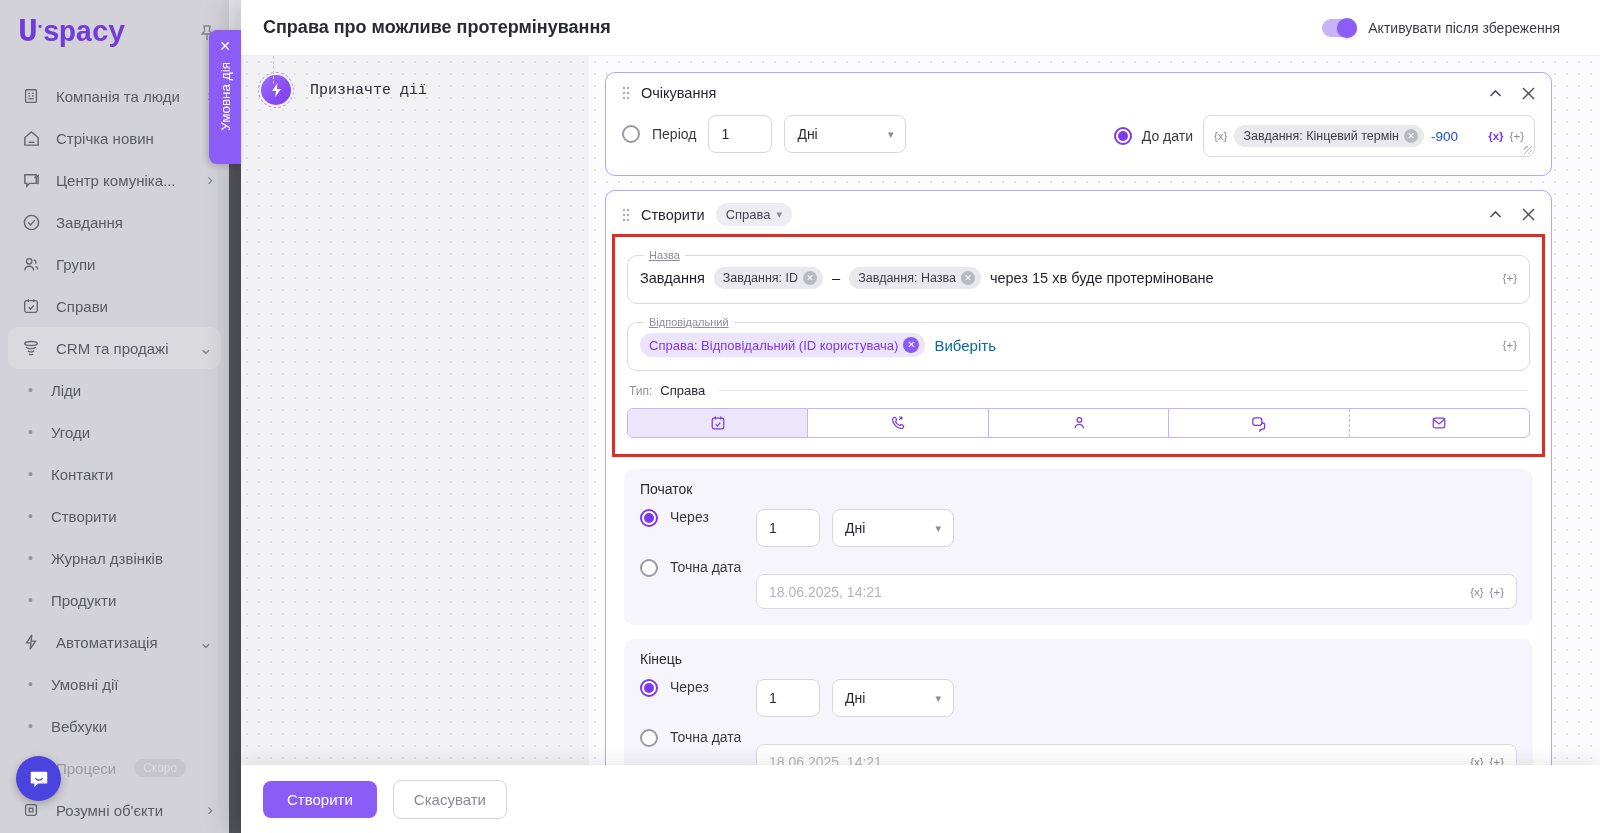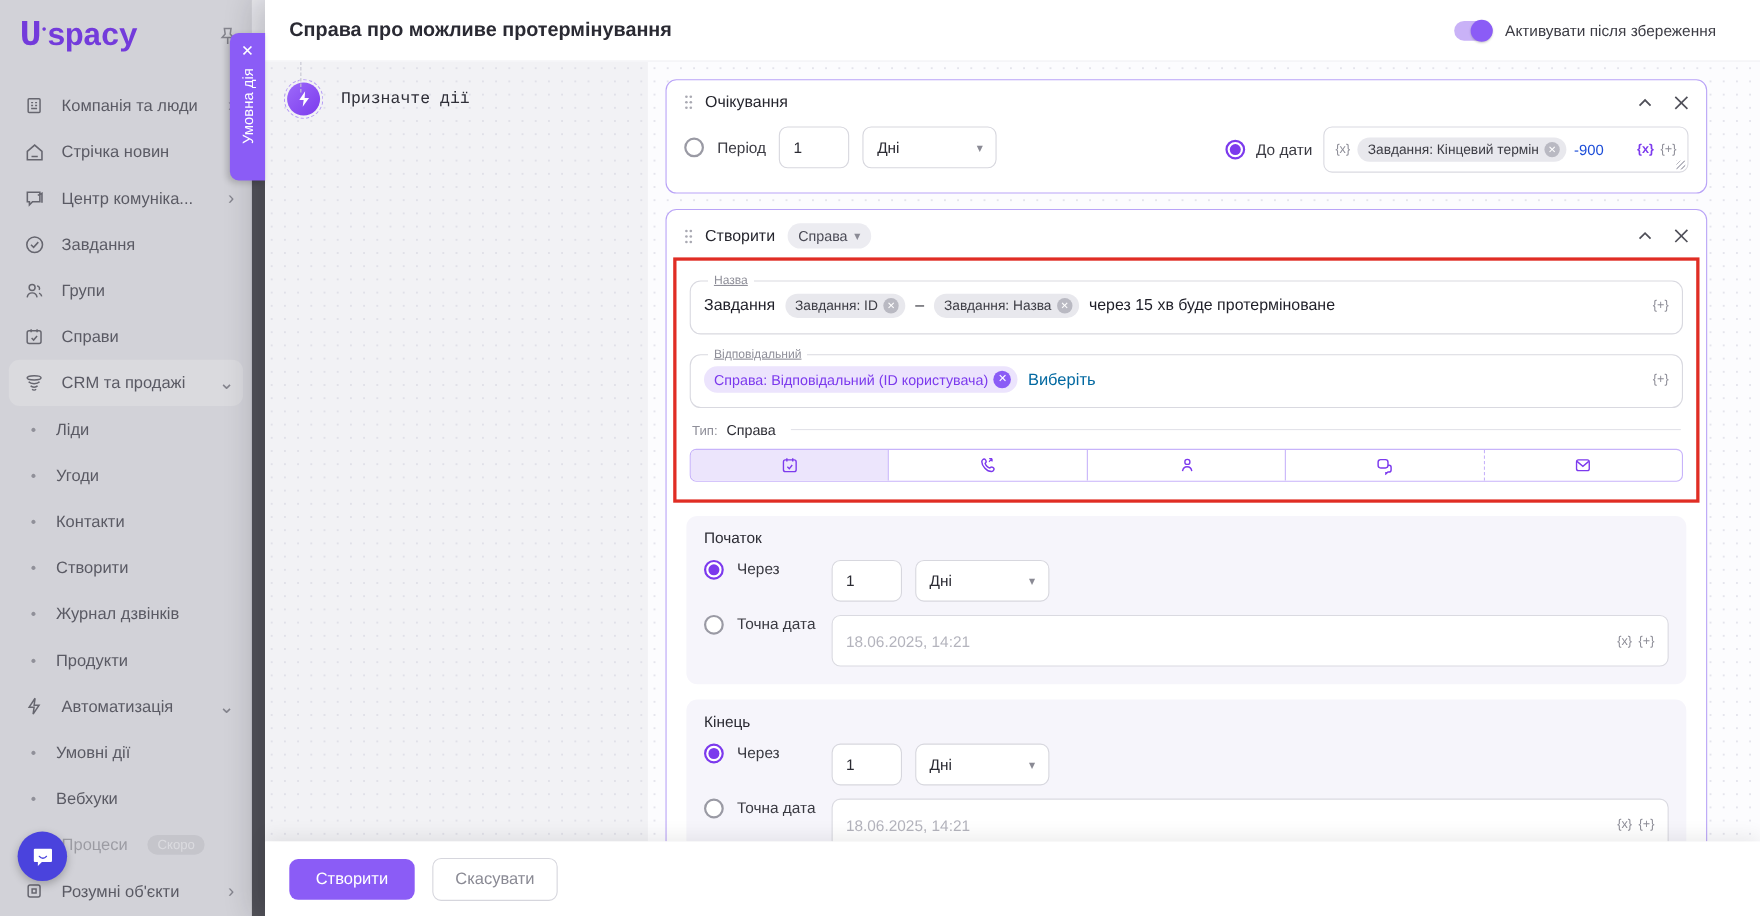--- a/index.html
+++ b/index.html
@@ -119,22 +119,22 @@
   .seg { flex:1; display:flex; align-items:center; justify-content:center; cursor:pointer; }
   .seg + .seg { border-left:1px solid #c7b3fa; }
   .seg:last-child { border-left-style:dashed; }
   .seg.selected { background:#ece5fc; }
 
   .card2-rest { padding:0 18px 14px; }
   .time-block { background:#f6f5fb; border-radius:10px; padding:12px 16px 16px; margin-bottom:14px; }
   .tb-title { font-size:14px; color:#2b2b33; margin-bottom:4px; }
   .tb-row { display:flex; align-items:flex-start; gap:12px; margin-top:12px; }
   .rlabel { width:74px; font-size:14px; color:#3a3a42; flex:none; }
-  .date-field { flex:1; height:47px; border:1px solid #dadae1; border-radius:8px; background:#fff;
-    display:flex; align-items:center; padding:0 12px; gap:8px; }
+  .date-field { flex:1; height:35px; border:1px solid #dadae1; border-radius:8px; background:#fff;
+    display:flex; align-items:center; padding:0 12px; gap:8px;margin-top:15px; }
   .date-field input { border:none; outline:none; flex:1; font-size:14px; color:#2b2b33; font-family:inherit; }
   .date-field input::placeholder { color:#b4b4bd; }
   .toks { margin-left:auto; display:flex; gap:6px; }
 
   
   .footer { position:absolute; left:241px; right:0; bottom:0; height:68px; background:#fff;
     box-shadow:0 -6px 16px rgba(0,0,0,.07); display:flex; align-items:center; gap:16px;
     padding-left:22px; z-index:10; }
   .btn-primary { background:#8b5cf6; color:#fff; border:none; border-radius:8px; padding:10px 24px;
     font-size:15px; font-family:inherit; cursor:pointer; }

